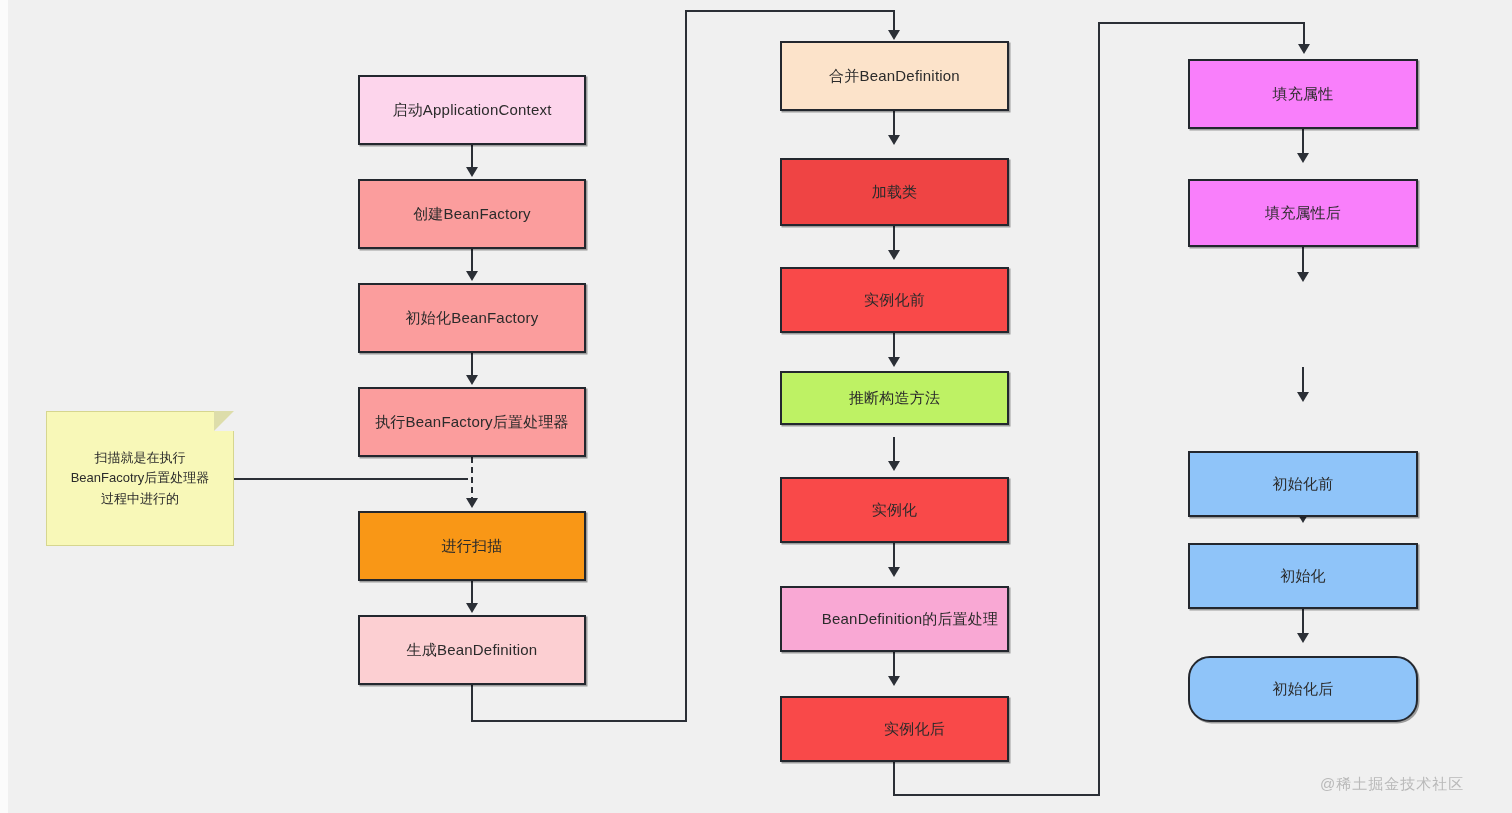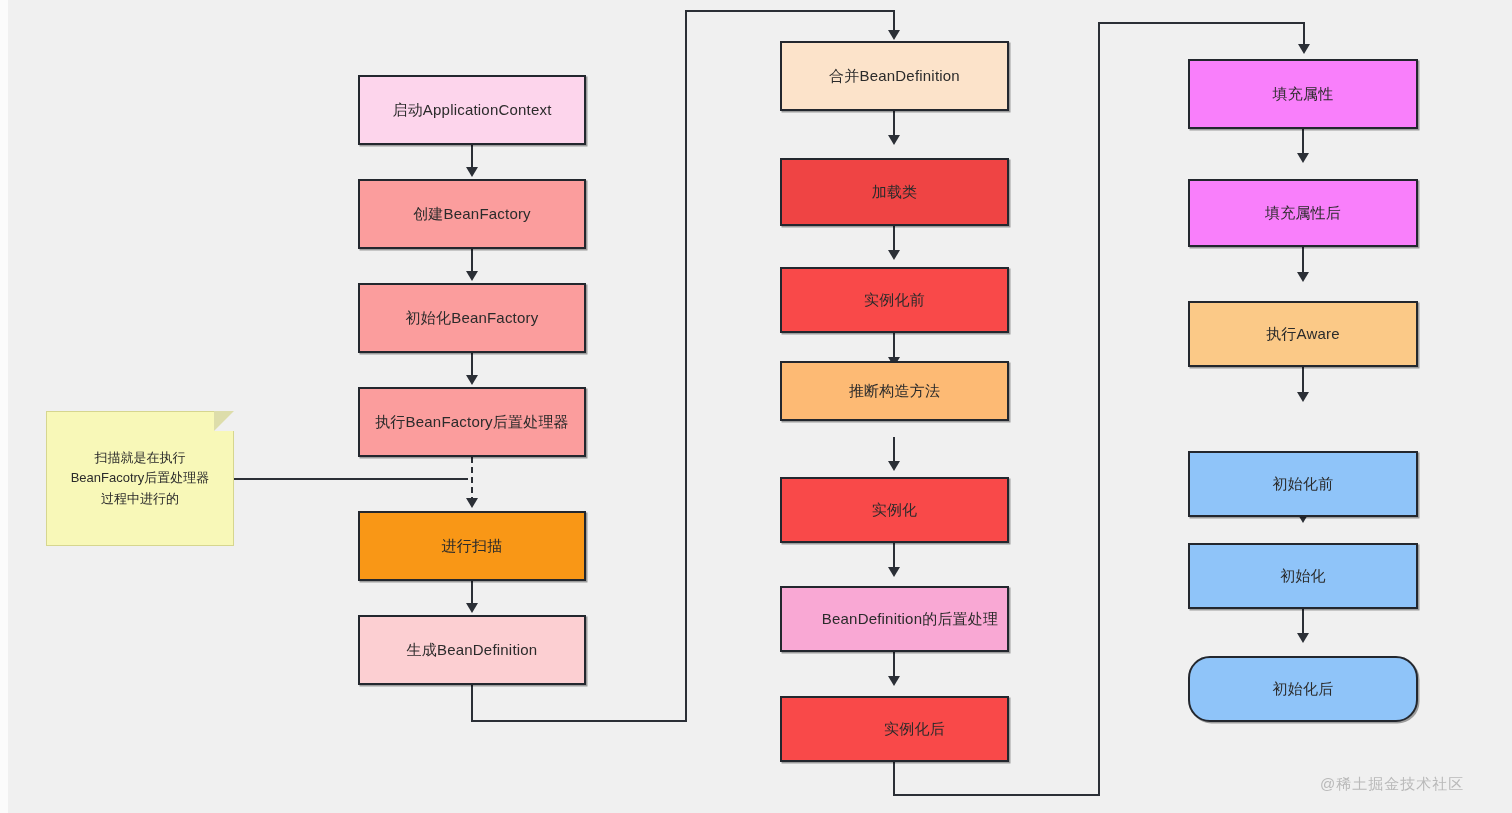--- a/index.html
+++ b/index.html
@@ -165,33 +165,32 @@
   <div class="node" style="left:358px; top:511px; width:228px; height:70px; background:#f99716;">进行扫描</div>
 
   <div class="node" style="left:358px; top:615px; width:228px; height:70px; background:#fccfd2;">生成BeanDefinition</div>
 
   <div class="node" style="left:780px; top:41px; width:229px; height:70px; background:#fce3ca;">合并BeanDefinition</div>
 
   <div class="node" style="left:780px; top:158px; width:229px; height:68px; background:#ef4444;">加载类</div>
 
   <div class="node" style="left:780px; top:267px; width:229px; height:66px; background:#f94949;">实例化前</div>
 
-  <div class="node" style="left:780px; top:361px; width:229px; height:60px; background:#fdba74;">推断构造方法</div>
+  <div class="node" style="left:780px; top:371px; width:229px; height:54px; background:#bef264;">推断构造方法</div>
 
   <div class="node" style="left:780px; top:477px; width:229px; height:66px; background:#f94949;">实例化</div>
 
   <div class="node" style="left:780px; top:586px; width:229px; height:66px; background:#f9a8d4;padding-left:31px;">BeanDefinition的后置处理</div>
 
   <div class="node" style="left:780px; top:696px; width:229px; height:66px; background:#f94949;padding-left:40px;">实例化后</div>
 
   <div class="node" style="left:1188px; top:59px; width:230px; height:70px; background:#f97ffb;">填充属性</div>
 
   <div class="node" style="left:1188px; top:179px; width:230px; height:68px; background:#f97ffb;">填充属性后</div>
 
-  <div class="node" style="left:1188px; top:301px; width:230px; height:66px; background:#fbc987;">执行Aware</div>
 
   <div class="node" style="left:1188px; top:423px; width:230px; height:66px; background:#8fc4f9;margin-top:28px;">初始化前</div>
 
   <div class="node" style="left:1188px; top:543px; width:230px; height:66px; background:#8fc4f9;">初始化</div>
 
   <div class="node" style="left:1188px; top:656px; width:230px; height:66px; background:#8fc4f9;border-radius:22px;">初始化后</div>
 
   <div class="note" style="left:46px; top:411px; width:188px; height:135px;">
     <div>
       <div>扫描就是在执行</div>

